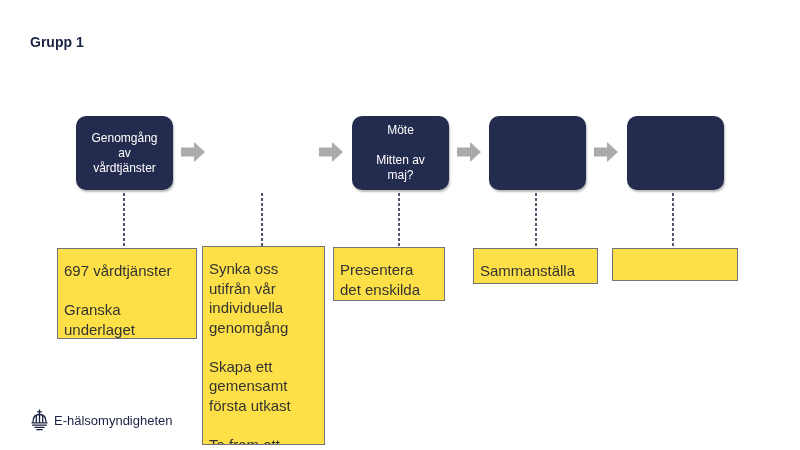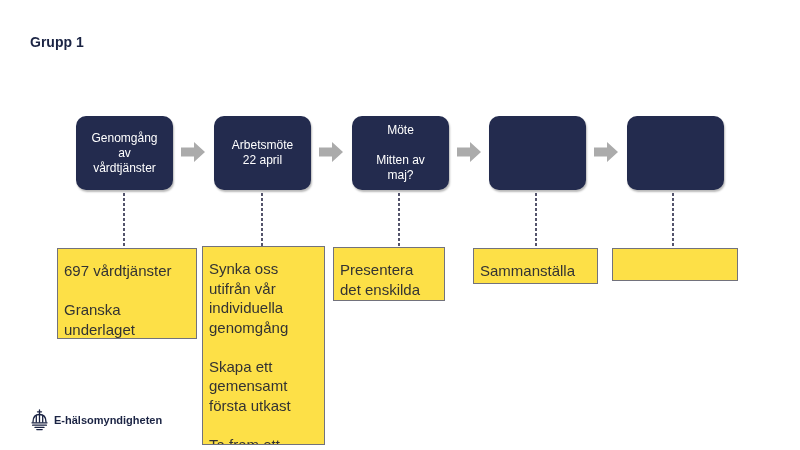--- a/index.html
+++ b/index.html
@@ -39,34 +39,32 @@
     padding:12px 6px;white-space:pre-line;box-sizing:border-box;overflow:hidden;
   }
   .n1{left:57px;top:248px;width:140px;height:91px}
   .n2{left:202px;top:246px;width:123px;height:199px}
   .n3{left:333px;top:247px;width:112px;height:54px}
   .n4{left:473px;top:248px;width:125px;height:36px}
   .n5{left:612px;top:248px;width:126px;height:33px}
   
   .footer{position:absolute;left:30px;top:409px;display:flex;align-items:center;gap:5px;}
   .crown{color:var(--title-navy,#14214a);}
-  .logo-text{font-size:11px;font-weight:700;color:var(--title-navy,#14214a);}
+  .logo-text{font-size:13px;font-weight:400;color:var(--title-navy,#14214a);}
 </style>
 </head>
 <body>
 
 <div class="slide">
 
   <h1 class="title">Grupp 1</h1>
 
   <div class="fbox b1">Genomgång
 av
 vårdtjänster</div>
-  <div class="fbox b2">Arbetsmöte
-22 april</div>
   <div class="fbox b3">Möte
 
 Mitten av
 maj?</div>
   <div class="fbox b4"></div>
   <div class="fbox b5"></div>
 
   <svg class="arrow a1" viewBox="0 0 24 20">
       <polygon points="0,5.5 13,5.5 13,0 24,10 13,20 13,14.5 0,14.5"></polygon>
     </svg>

